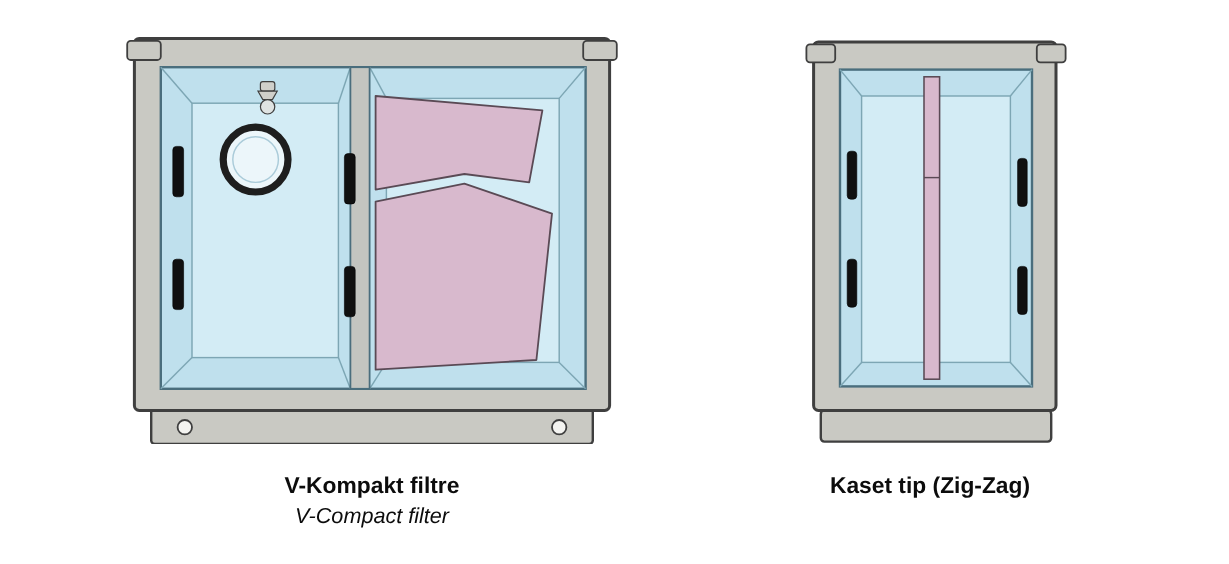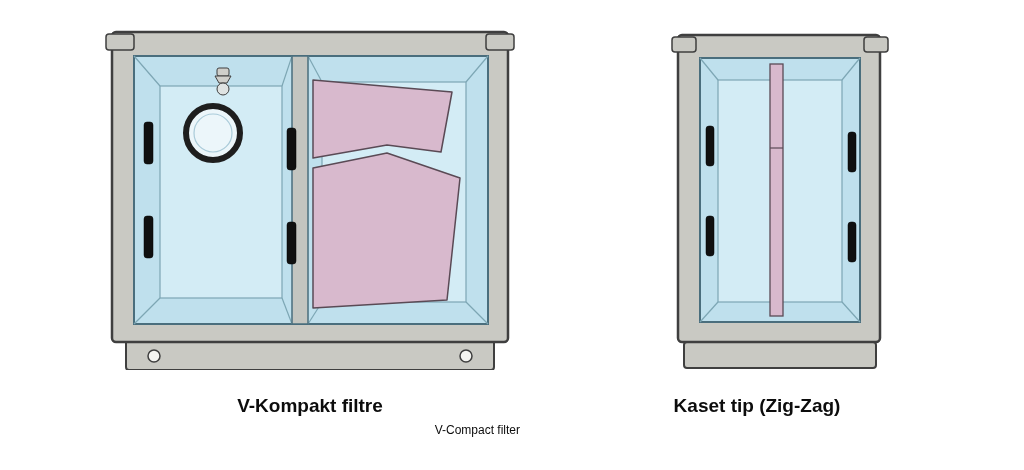--- a/index.html
+++ b/index.html
@@ -8,23 +8,23 @@
     background: #ffffff;
     font-family: "Liberation Sans", sans-serif;
     position: relative;
     overflow: hidden;
   }
   .figure { position: absolute; }
   .fig-left  { left: 100px; top: 10px; width: 420px; height: 360px; }
   .fig-right { left: 655px; top: 10px; width: 250px; height: 360px; }
   .caption { position: absolute; text-align: center; color: #0c0c0c; }
   .caption-left  { left: 100px; top: 393px; width: 420px; }
-  .caption-right { left: 632px; top: 393px; width: 250px; }
+  .caption-right { left: 650px; top: 393px; width: 250px; }
   .caption .title-primary   { font-weight: 700; font-size: 19px; line-height: 25px; }
-  .caption .title-secondary { font-size: 12px; line-height: 24px; text-align: right; }
+  .caption .title-secondary { font-style: italic; font-size: 18px; line-height: 24px; }
 </style>
 </head>
 <body style="background: rgb(255, 255, 255);">
 
 <div>
 
   <svg class="figure fig-left" viewBox="0 0 420 360">
 
     <rect x="26" y="330" width="368" height="30" rx="3" stroke="#3f3f3f" stroke-width="2" fill="#c9c9c3"></rect>
     <circle cx="54" cy="346" r="6" stroke="#3f3f3f" stroke-width="1.5" fill="#f4f4f1"></circle>

